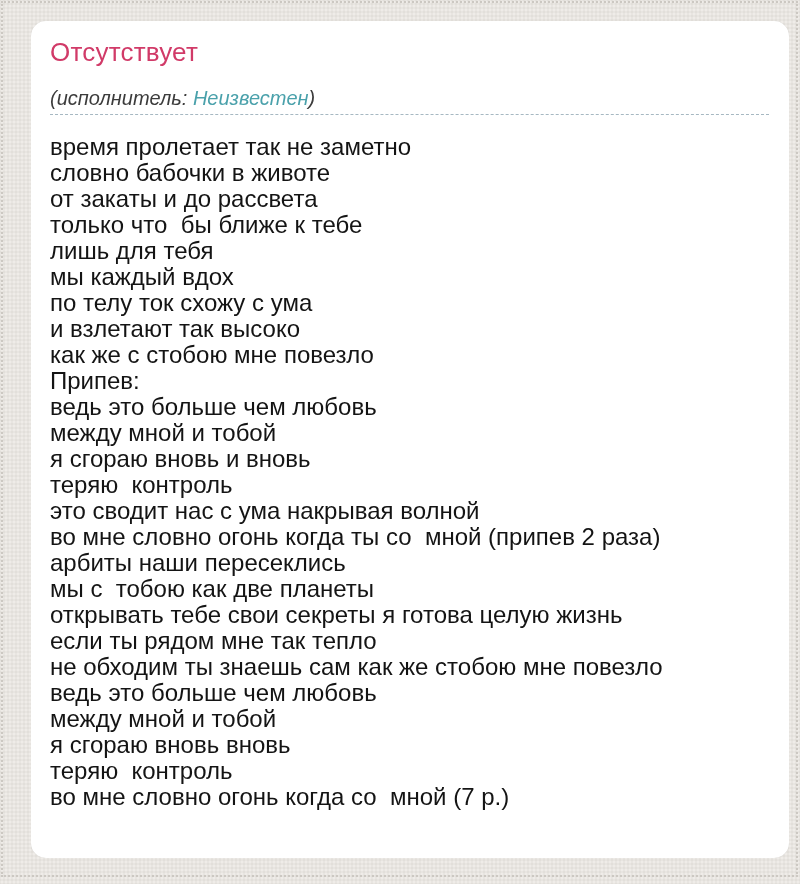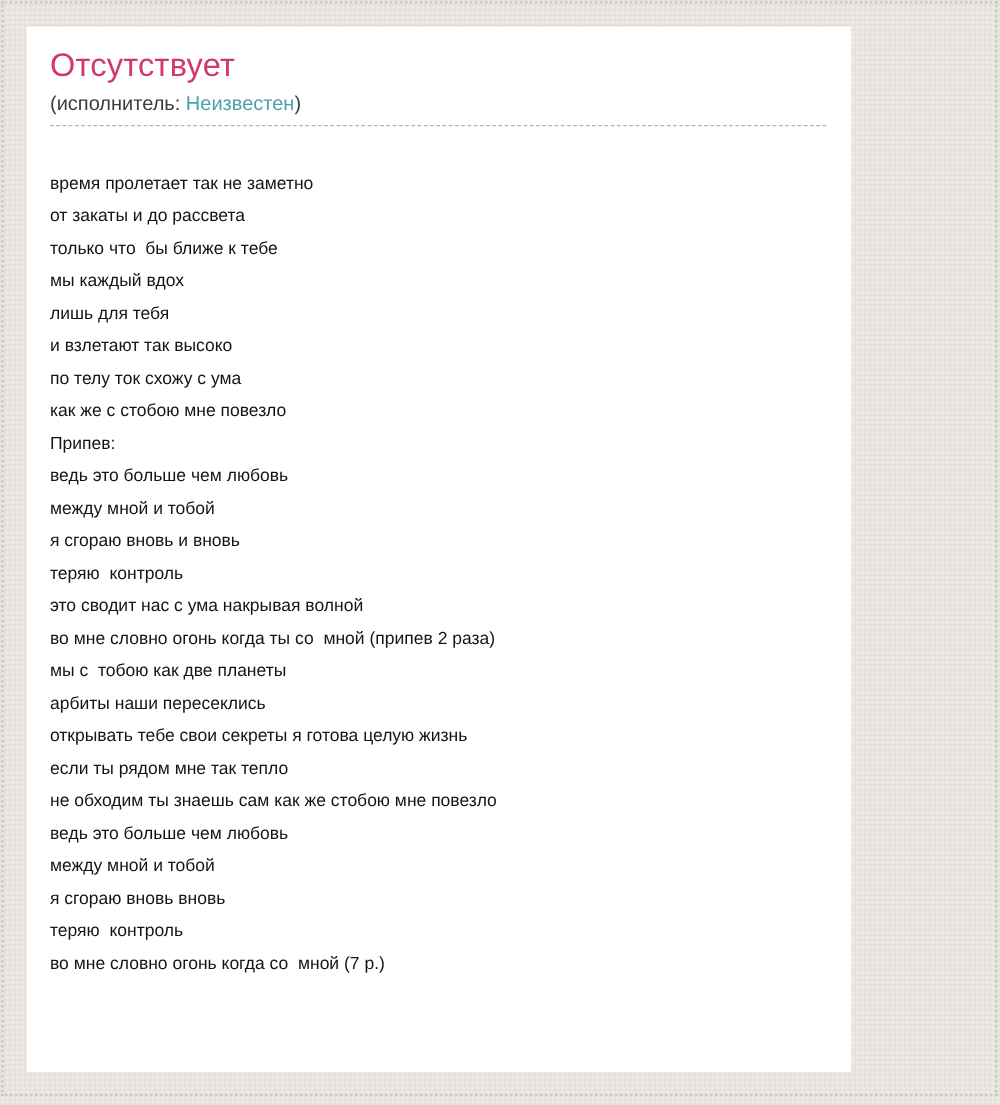--- a/index.html
+++ b/index.html
@@ -27,90 +27,92 @@
     background-position: 0 0, 2px 2px;
   }
   .page-frame {
     position: absolute;
     left: 1px; right: 2px; top: 1px; bottom: 7px;
     border: 2px dotted var(--frame-dot-color);
     pointer-events: none;
   }
   .content-card {
     position: absolute;
-    left: 21px;
+    left: 31px;
     top: 21px;
-    width: 660px;
+    width: 758px;
     min-height: 837px;
     background: #ffffff;
-    border-radius: 0;
+    border-radius: 15px;
     box-shadow: 0 0 1px rgba(0,0,0,0.10);
     padding: 17px 20px 15px 19px;
   }
   .song-title {
     margin: 0;
     font-size: 26px;
     font-weight: 400;
     line-height: 28px;
     color: var(--title-color);
     letter-spacing: 0.2px;
   }
   .artist-line {
-    margin-top: 6px;
-    font-size: 16px;
+    margin-top: 20px;
+    font-size: 20px;
     line-height: 24px;
     color: var(--subtitle-color);
     padding-bottom: 4px;
     border-bottom: 1px dashed var(--separator-color);
     white-space: pre-wrap;
+    font-style: italic;
   }
   .artist-link {
     color: var(--link-color);
     text-decoration: none;
     cursor: pointer;
   }
   .lyrics {
-    margin-top: 32px;
-    font-size: 14px;
+    margin-top: 19px;
+    font-size: 24px;
     line-height: 26px;
     color: var(--text-color);
   }
   .lyric-line {
     white-space: pre-wrap;
     min-height: 26px;
   }
 </style>
 </head>
 <body>
 
 <div class="page-frame"></div>
 
 <main class="content-card">
   <h1 class="song-title">Отсутствует</h1>
 
   <div class="artist-line"><span>(исполнитель: </span><a class="artist-link" href="#">Неизвестен</a><span>)</span></div>
 
   <div class="lyrics">
       <div class="lyric-line">время пролетает так не заметно</div>
+      <div class="lyric-line">словно бабочки в животе</div>
       <div class="lyric-line">от закаты и до рассвета</div>
       <div class="lyric-line">только что  бы ближе к тебе</div>
+      <div class="lyric-line">лишь для тебя</div>
       <div class="lyric-line">мы каждый вдох</div>
-      <div class="lyric-line">лишь для тебя</div>
+      <div class="lyric-line">по телу ток схожу с ума</div>
       <div class="lyric-line">и взлетают так высоко</div>
-      <div class="lyric-line">по телу ток схожу с ума</div>
       <div class="lyric-line">как же с стобою мне повезло</div>
       <div class="lyric-line">Припев:</div>
       <div class="lyric-line">ведь это больше чем любовь</div>
       <div class="lyric-line">между мной и тобой</div>
       <div class="lyric-line">я сгораю вновь и вновь</div>
       <div class="lyric-line">теряю  контроль</div>
       <div class="lyric-line">это сводит нас с ума накрывая волной</div>
       <div class="lyric-line">во мне словно огонь когда ты со  мной (припев 2 раза)</div>
+      <div class="lyric-line">арбиты наши пересеклись</div>
       <div class="lyric-line">мы с  тобою как две планеты</div>
-      <div class="lyric-line">арбиты наши пересеклись</div>
       <div class="lyric-line">открывать тебе свои секреты я готова целую жизнь</div>
       <div class="lyric-line">если ты рядом мне так тепло</div>
       <div class="lyric-line">не обходим ты знаешь сам как же стобою мне повезло</div>
       <div class="lyric-line">ведь это больше чем любовь</div>
       <div class="lyric-line">между мной и тобой</div>
       <div class="lyric-line">я сгораю вновь вновь</div>
       <div class="lyric-line">теряю  контроль</div>
       <div class="lyric-line">во мне словно огонь когда со  мной (7 р.)</div>
     </div>
 </main>

